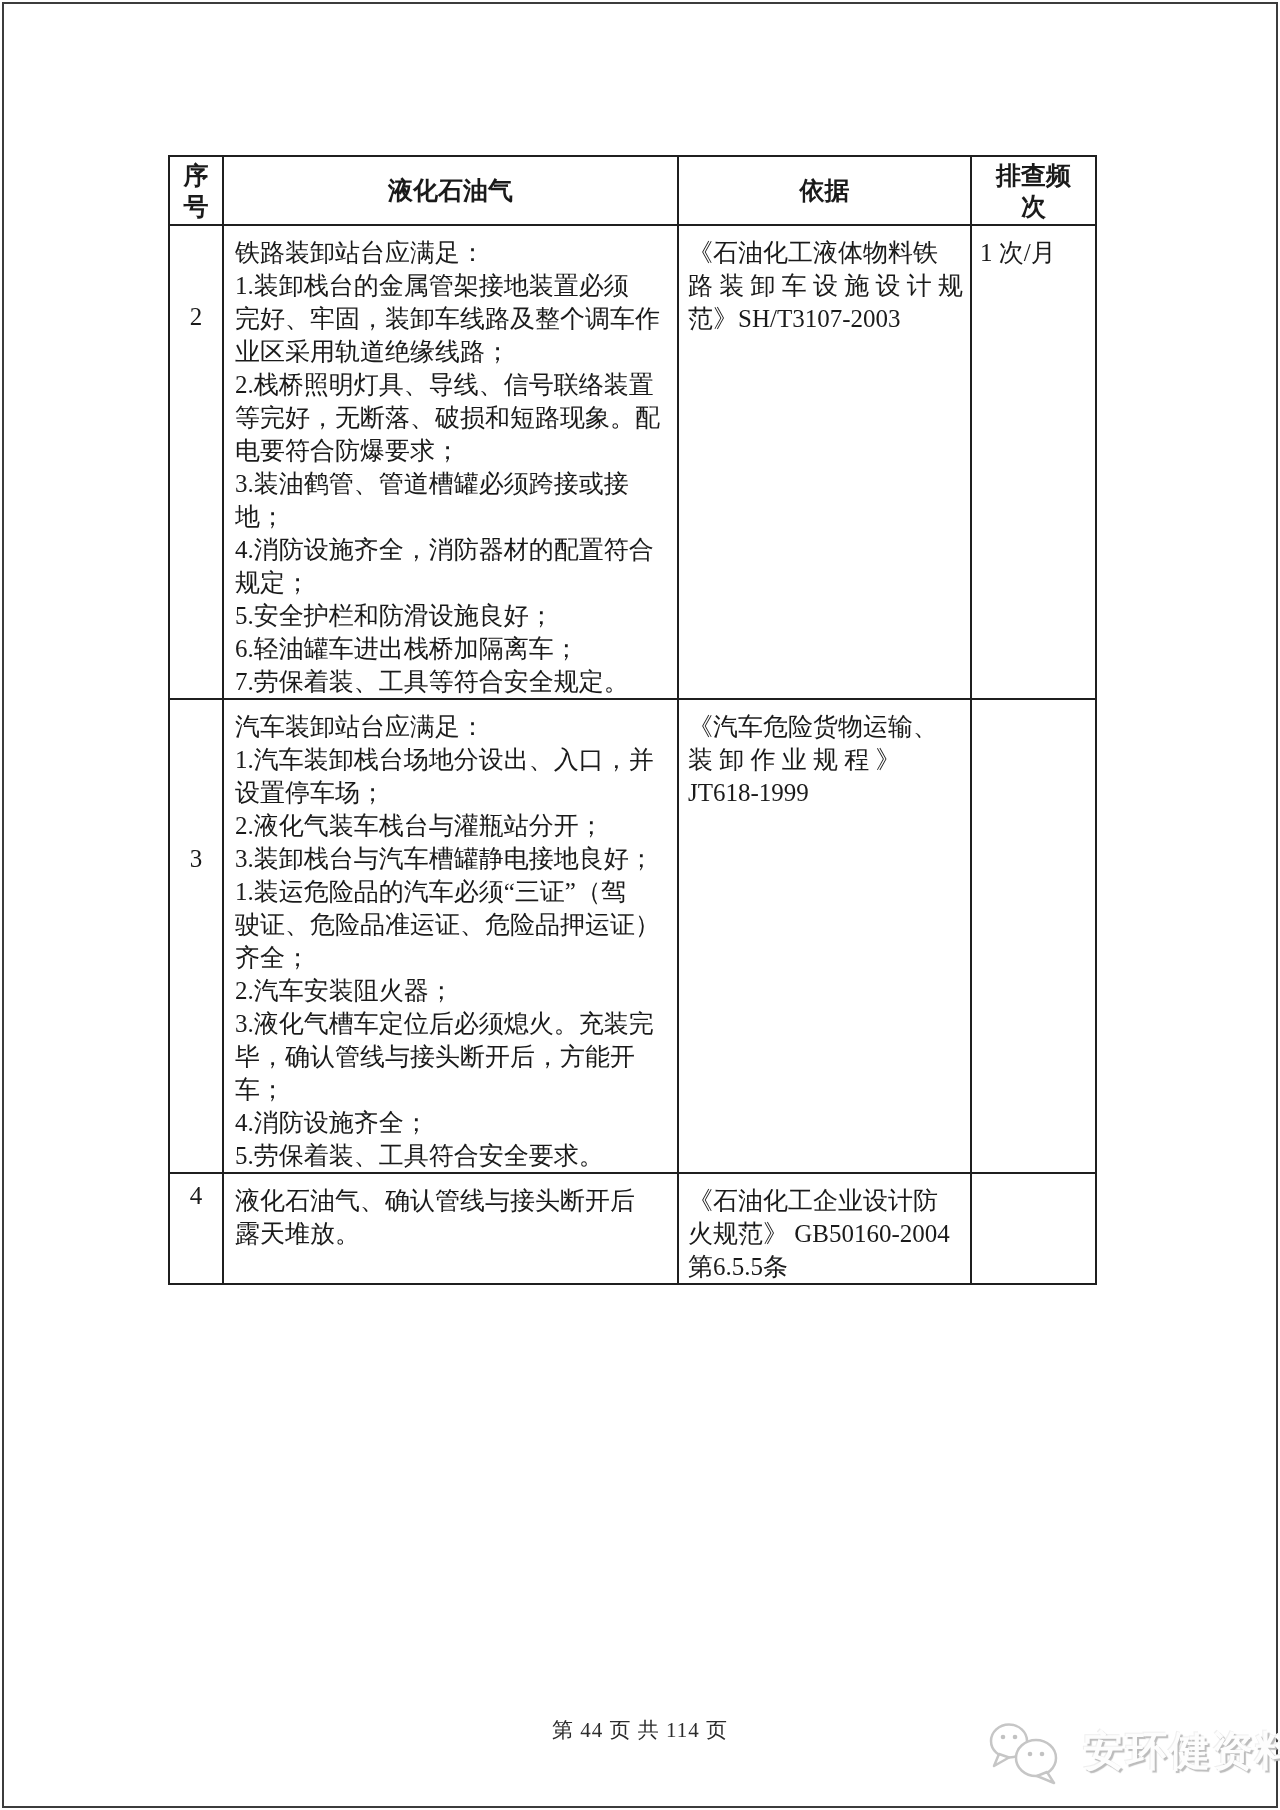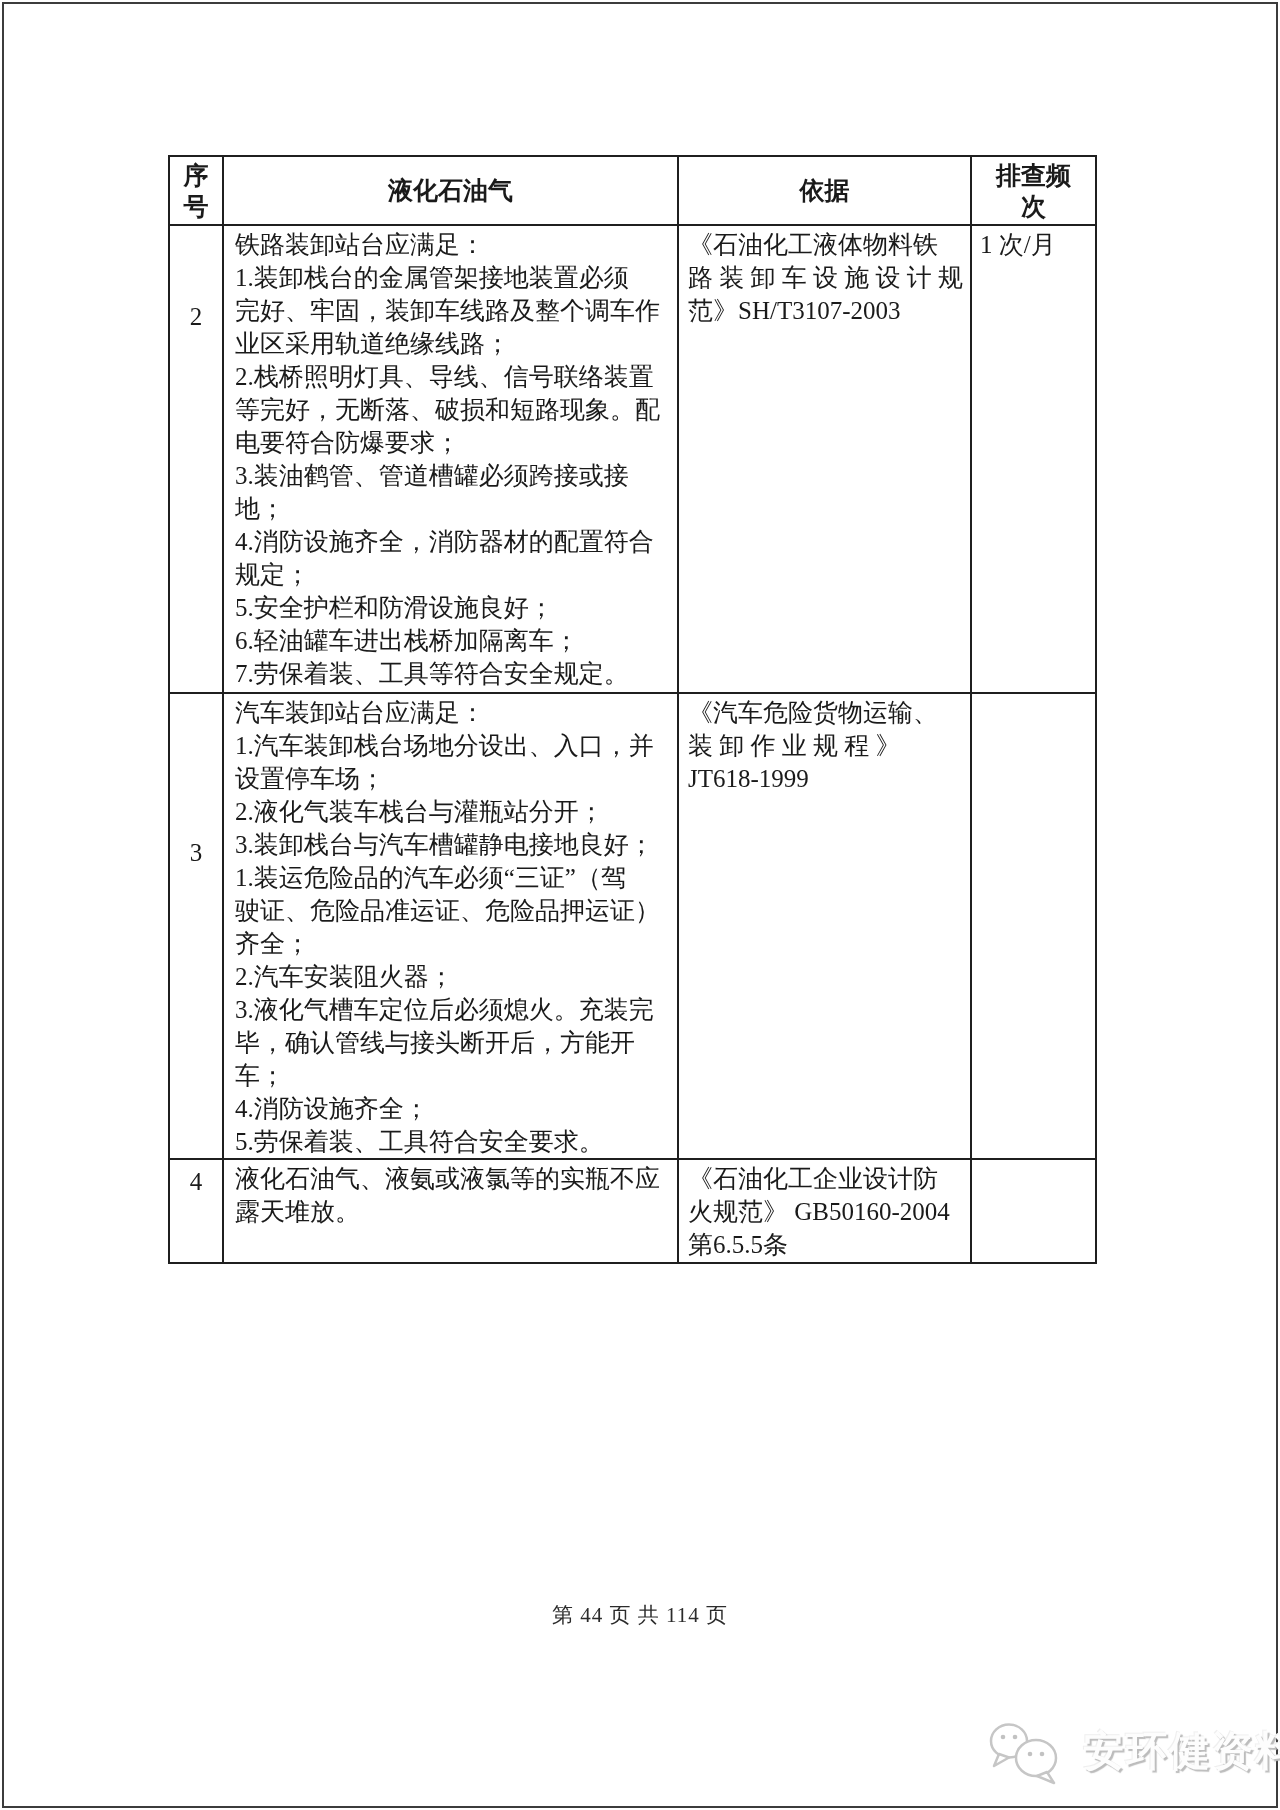--- a/index.html
+++ b/index.html
@@ -45,21 +45,21 @@
     line-height: 31px;
     font-weight: bold;
     text-align: center;
     vertical-align: middle;
     padding: 2px;
   }
   .inspection td {
     font-size: 25px;
     line-height: 33px;
     vertical-align: top;
-    padding: 2px 6px 0 11px;
+    padding: 10px 6px 0 11px;
     text-align: left;
     margin-top: 46px;
   }
   .inspection thead tr { height: 69px; }
   .inspection tr.row-2 { height: 468px; }
   .inspection tr.row-3 { height: 438px; }
   .inspection tr.row-4 { height: 104px; }
   .inspection td.num-cell {
     text-align: center;
     padding-left: 2px;
@@ -67,21 +67,21 @@
   }
   .row-2 td.num-cell { padding-top: 74px; }
   .row-3 td.num-cell { padding-top: 142px; }
   .row-4 td.num-cell { padding-top: 5px; }
   .inspection td.basis-cell { padding-left: 9px; padding-right: 5px; }
   .inspection td.freq-cell  { padding-left: 8px; padding-right: 4px; }
 
   .page-footer {
     position: absolute;
     left: 0;
-    top: 1601px;
+    top: 1716px;
     width: 1280px;
     text-align: center;
     font-size: 21px;
     letter-spacing: 1px;
     color: #2b2b2b;
   }
   .watermark {
     position: absolute;
     left: 985px;
     top: 1716px;
@@ -159,21 +159,21 @@
 毕，确认管线与接头断开后，方能开车；
 4.消防设施齐全；
 5.劳保着装、工具符合安全要求。</td>
       <td class="basis-cell">《汽车危险货物运输、
 装 卸 作 业 规 程 》
 JT618-1999</td>
       <td class="freq-cell"></td>
     </tr>
     <tr class="row-4">
       <td class="num-cell">4</td>
-      <td class="content-cell">液化石油气、液氨或液氯等的实瓶不应
+      <td class="content-cell">液化石油气、确认管线与接头断开后
 露天堆放。</td>
       <td class="basis-cell">《石油化工企业设计防
 火规范》  GB50160-2004
 第6.5.5条</td>
       <td class="freq-cell"></td>
     </tr>
   </tbody>
 </table>
 
 <div class="page-footer">第 44 页 共 114 页</div>

